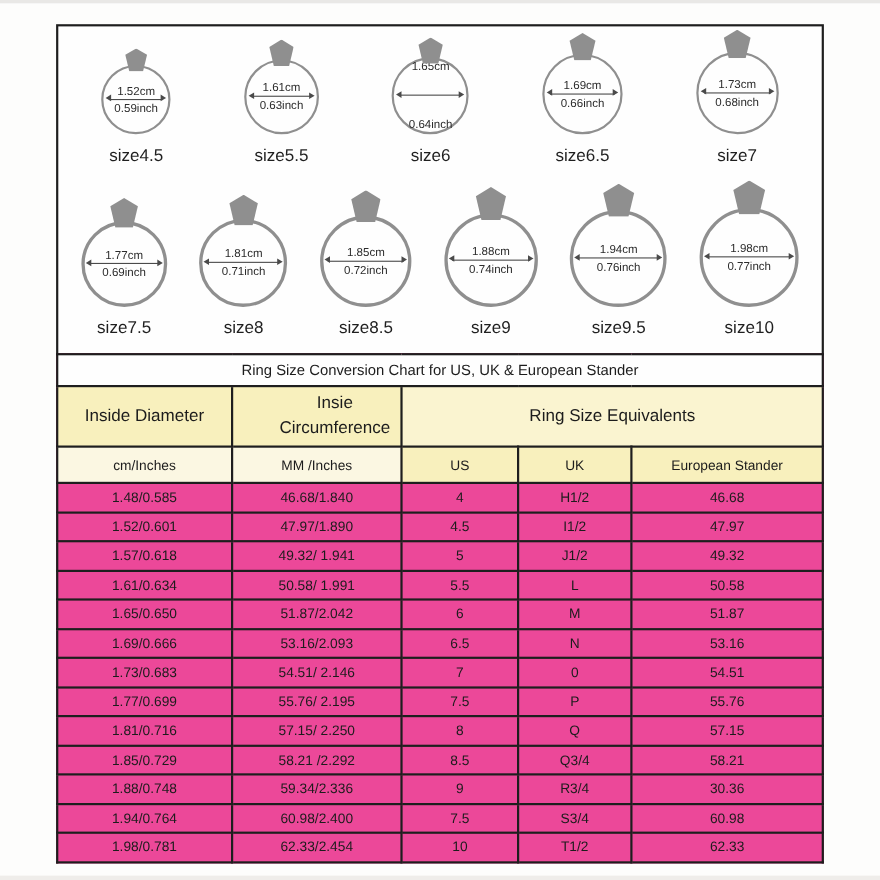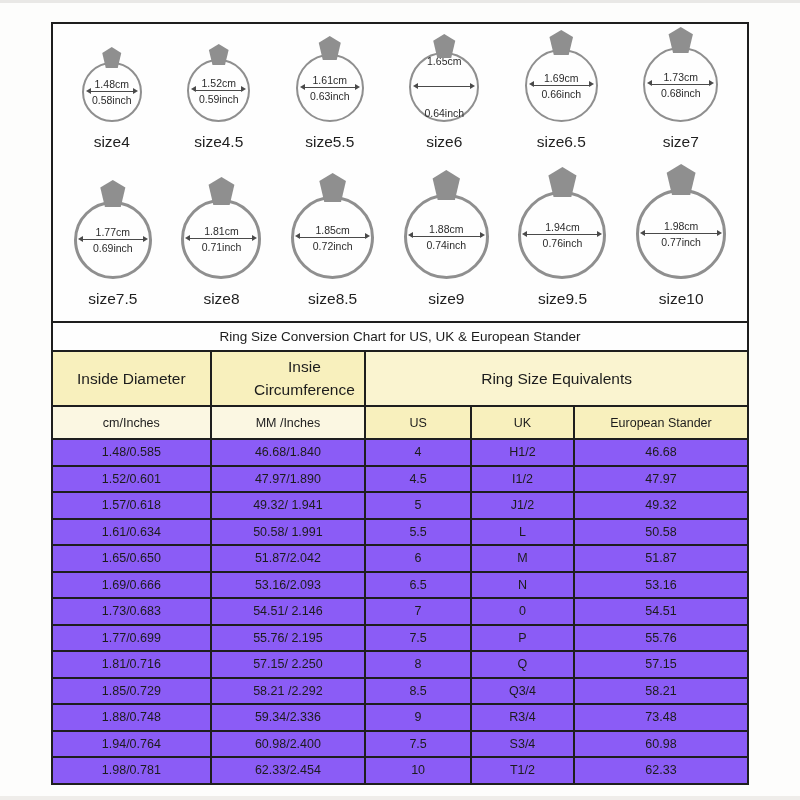--- a/index.html
+++ b/index.html
@@ -56,21 +56,21 @@
   .arrow::before { left: -6px; border-right-color: #4a4a4a; border-right-width: 5px; }
   .arrow::after  { right: -6px; border-left-color: #4a4a4a; border-left-width: 5px; }
   .ring-label { margin-top: 11px; font-size: 15.5px; color: #1f1f1f; }
 
   
   table.conv-table {
     width: 698px;
     margin-top: -2px;
     border-collapse: collapse;
     table-layout: fixed;
-    background: #8b5cf6;
+    background: #ec4899;
   }
   .conv-table th, .conv-table td {
     border: 2px solid var(--border, #1e1e1e);
     text-align: center;
     vertical-align: middle;
     font-weight: normal;
   }
   .title-cell { height: 29px; font-size: 13.5px; background: #fefefe; }
   .group-row th { height: 55px; font-size: 15.5px; }
   .sub-row th { height: 33px; font-size: 12.5px; }
@@ -83,29 +83,20 @@
 </head>
 <body>
 
 <div class="edge-strip top"></div>
 <div class="edge-strip bottom"></div>
 
 <div class="content">
 
   <section class="ring-panel">
     <div class="ring-row" id="ringRow1">
-        <div class="ring-item">
-          <div class="stone" style="width: 25px; height: 21px;"></div>
-          <div class="circle" style="width: 60px; height: 60px; border-width: 2px;">
-            <span class="dim-cm">1.48cm</span>
-            <span class="arrow" style="width: 46px;"></span>
-            <span class="dim-inch">0.58inch</span>
-          </div>
-          <div class="ring-label">size4</div>
-        </div>
         <div class="ring-item">
           <div class="stone" style="width: 26px; height: 21px;"></div>
           <div class="circle" style="width: 63px; height: 63px; border-width: 2px;">
             <span class="dim-cm">1.52cm</span>
             <span class="arrow" style="width: 49px;"></span>
             <span class="dim-inch">0.59inch</span>
           </div>
           <div class="ring-label">size4.5</div>
         </div>
         <div class="ring-item">
@@ -299,21 +290,21 @@
           <td>58.21 /2.292</td>
           <td>8.5</td>
           <td>Q3/4</td>
           <td>58.21</td>
         </tr>
         <tr>
           <td>1.88/0.748</td>
           <td>59.34/2.336</td>
           <td>9</td>
           <td>R3/4</td>
-          <td>73.48</td>
+          <td>30.36</td>
         </tr>
         <tr>
           <td>1.94/0.764</td>
           <td>60.98/2.400</td>
           <td>7.5</td>
           <td>S3/4</td>
           <td>60.98</td>
         </tr>
         <tr>
           <td>1.98/0.781</td>

